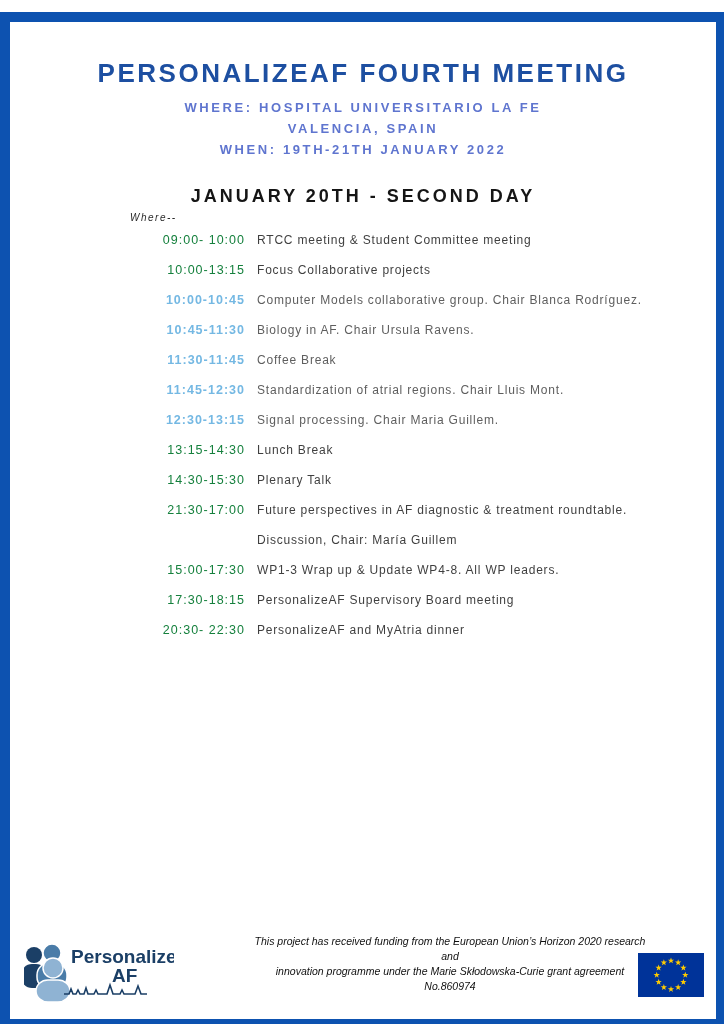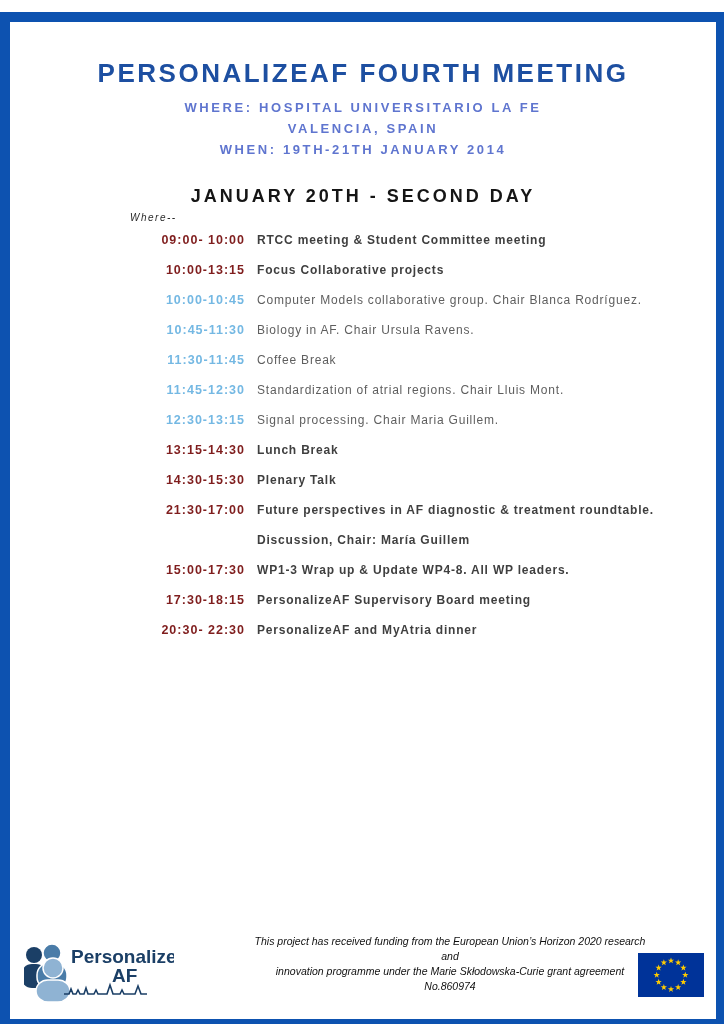--- a/index.html
+++ b/index.html
@@ -39,22 +39,22 @@
   .schedule { margin-top:11px; }
   .sched-row { display:flex; align-items:baseline; margin-bottom:17px; line-height:13px; }
   .sched-time {
     flex:0 0 235px; text-align:right;
     font-size:12.5px; letter-spacing:1px; white-space:pre;
   }
   .sched-desc {
     flex:1; margin-left:12px;
     font-size:12px; letter-spacing:0.8px;
   }
-  .sched-row.main .sched-time { color:#7f1d1d; font-weight:bold; }
-  .sched-row.main .sched-desc { color:#3f3f3f; font-weight:bold; }
+  .sched-row.main .sched-time { color:#15803d; font-weight:normal; }
+  .sched-row.main .sched-desc { color:#3f3f3f; font-weight:normal; }
   .sched-row.sub  .sched-time { color:#74b8e3; font-weight:bold; }
   .sched-row.sub  .sched-desc { color:#5e5e5e; font-weight:normal; }
 
   .footer { position:absolute; left:0; right:0; bottom:17px; height:62px; }
   .logo { position:absolute; left:14px; bottom:-4px; width:150px; height:64px; }
   .funding {
     position:absolute; left:244px; bottom:8px; width:392px;
     text-align:center; font-size:10.5px; line-height:15px; color:#101010;font-style:italic;
   }
   .eu-flag {
@@ -72,21 +72,21 @@
   <div class="border-right"></div>
   <div class="border-bottom"></div>
 
   <div class="content">
 
     <div class="page-title">PERSONALIZEAF FOURTH MEETING</div>
 
     <div class="subtitles">
       <div class="subtitle-line">WHERE: HOSPITAL UNIVERSITARIO LA FE</div>
       <div class="subtitle-line">VALENCIA, SPAIN</div>
-      <div class="subtitle-line">WHEN: 19TH-21TH JANUARY 2014</div>
+      <div class="subtitle-line">WHEN: 19TH-21TH JANUARY 2022</div>
     </div>
 
     <div class="day-heading">JANUARY 20TH - SECOND DAY</div>
     <div class="where-label">Where--</div>
 
     <div class="schedule">
       <div class="sched-row main">
         <span class="sched-time">09:00- 10:00</span>
         <span class="sched-desc">RTCC meeting &amp; Student Committee meeting</span>
       </div>

